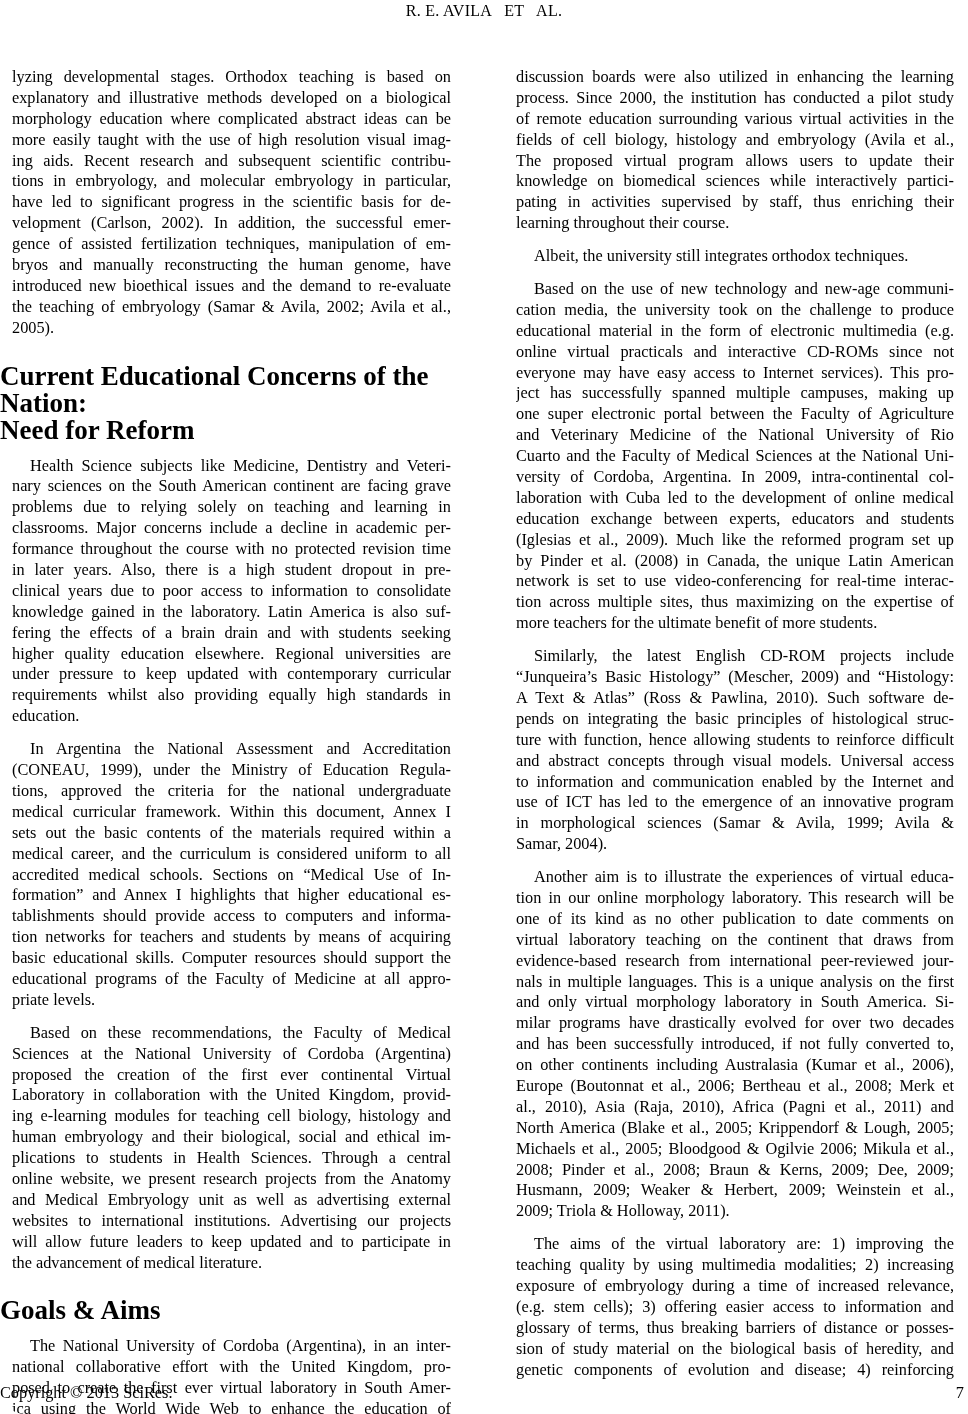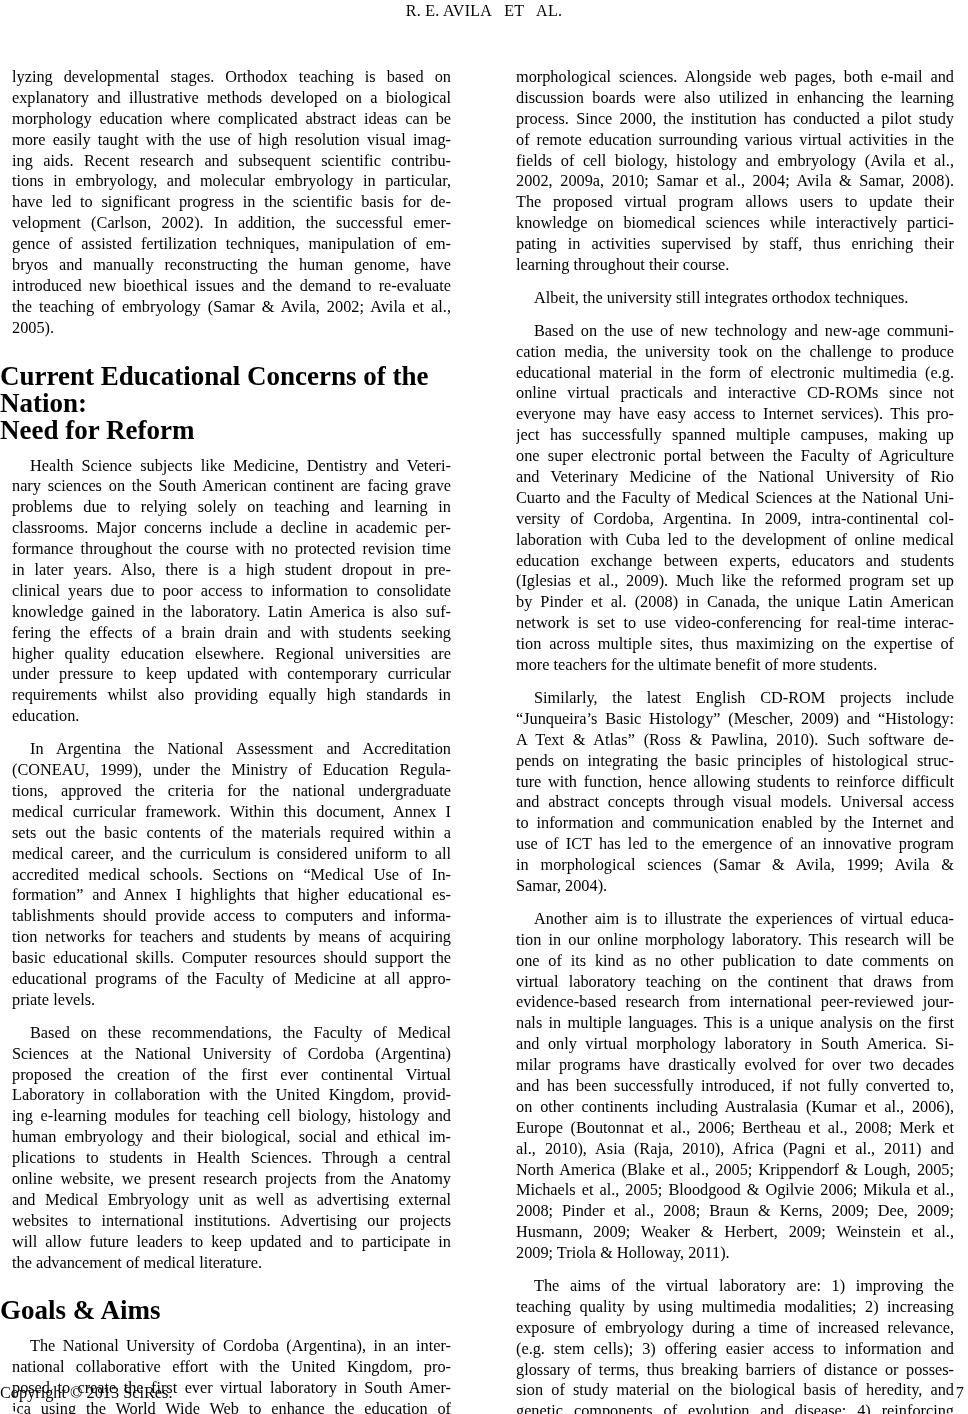--- a/index.html
+++ b/index.html
@@ -136,26 +136,24 @@
         </div>
         <div class="para">
           <div class="line indent">The National University of Cordoba (Argentina), in an inter-</div>
           <div class="line">national collaborative effort with the United Kingdom, pro-</div>
           <div class="line">posed to create the first ever virtual laboratory in South Amer-</div>
           <div class="line">ica using the World Wide Web to enhance the education of</div>
         </div>
       </div>
     <div class="col col-right" id="right-column">
         <div class="para">
-          <div class="line">morphological sciences. Alongside web pages, both e-mail and</div>
           <div class="line">discussion boards were also utilized in enhancing the learning</div>
           <div class="line">process. Since 2000, the institution has conducted a pilot study</div>
           <div class="line">of remote education surrounding various virtual activities in the</div>
           <div class="line">fields of cell biology, histology and embryology (Avila et al.,</div>
-          <div class="line">2002, 2009a, 2010; Samar et al., 2004; Avila &amp; Samar, 2008).</div>
           <div class="line">The proposed virtual program allows users to update their</div>
           <div class="line">knowledge on biomedical sciences while interactively partici-</div>
           <div class="line">pating in activities supervised by staff, thus enriching their</div>
           <div class="line last">learning throughout their course.</div>
         </div>
         <div class="para">
           <div class="line indent last">Albeit, the university still integrates orthodox techniques.</div>
         </div>
         <div class="para">
           <div class="line indent">Based on the use of new technology and new-age communi-</div>

